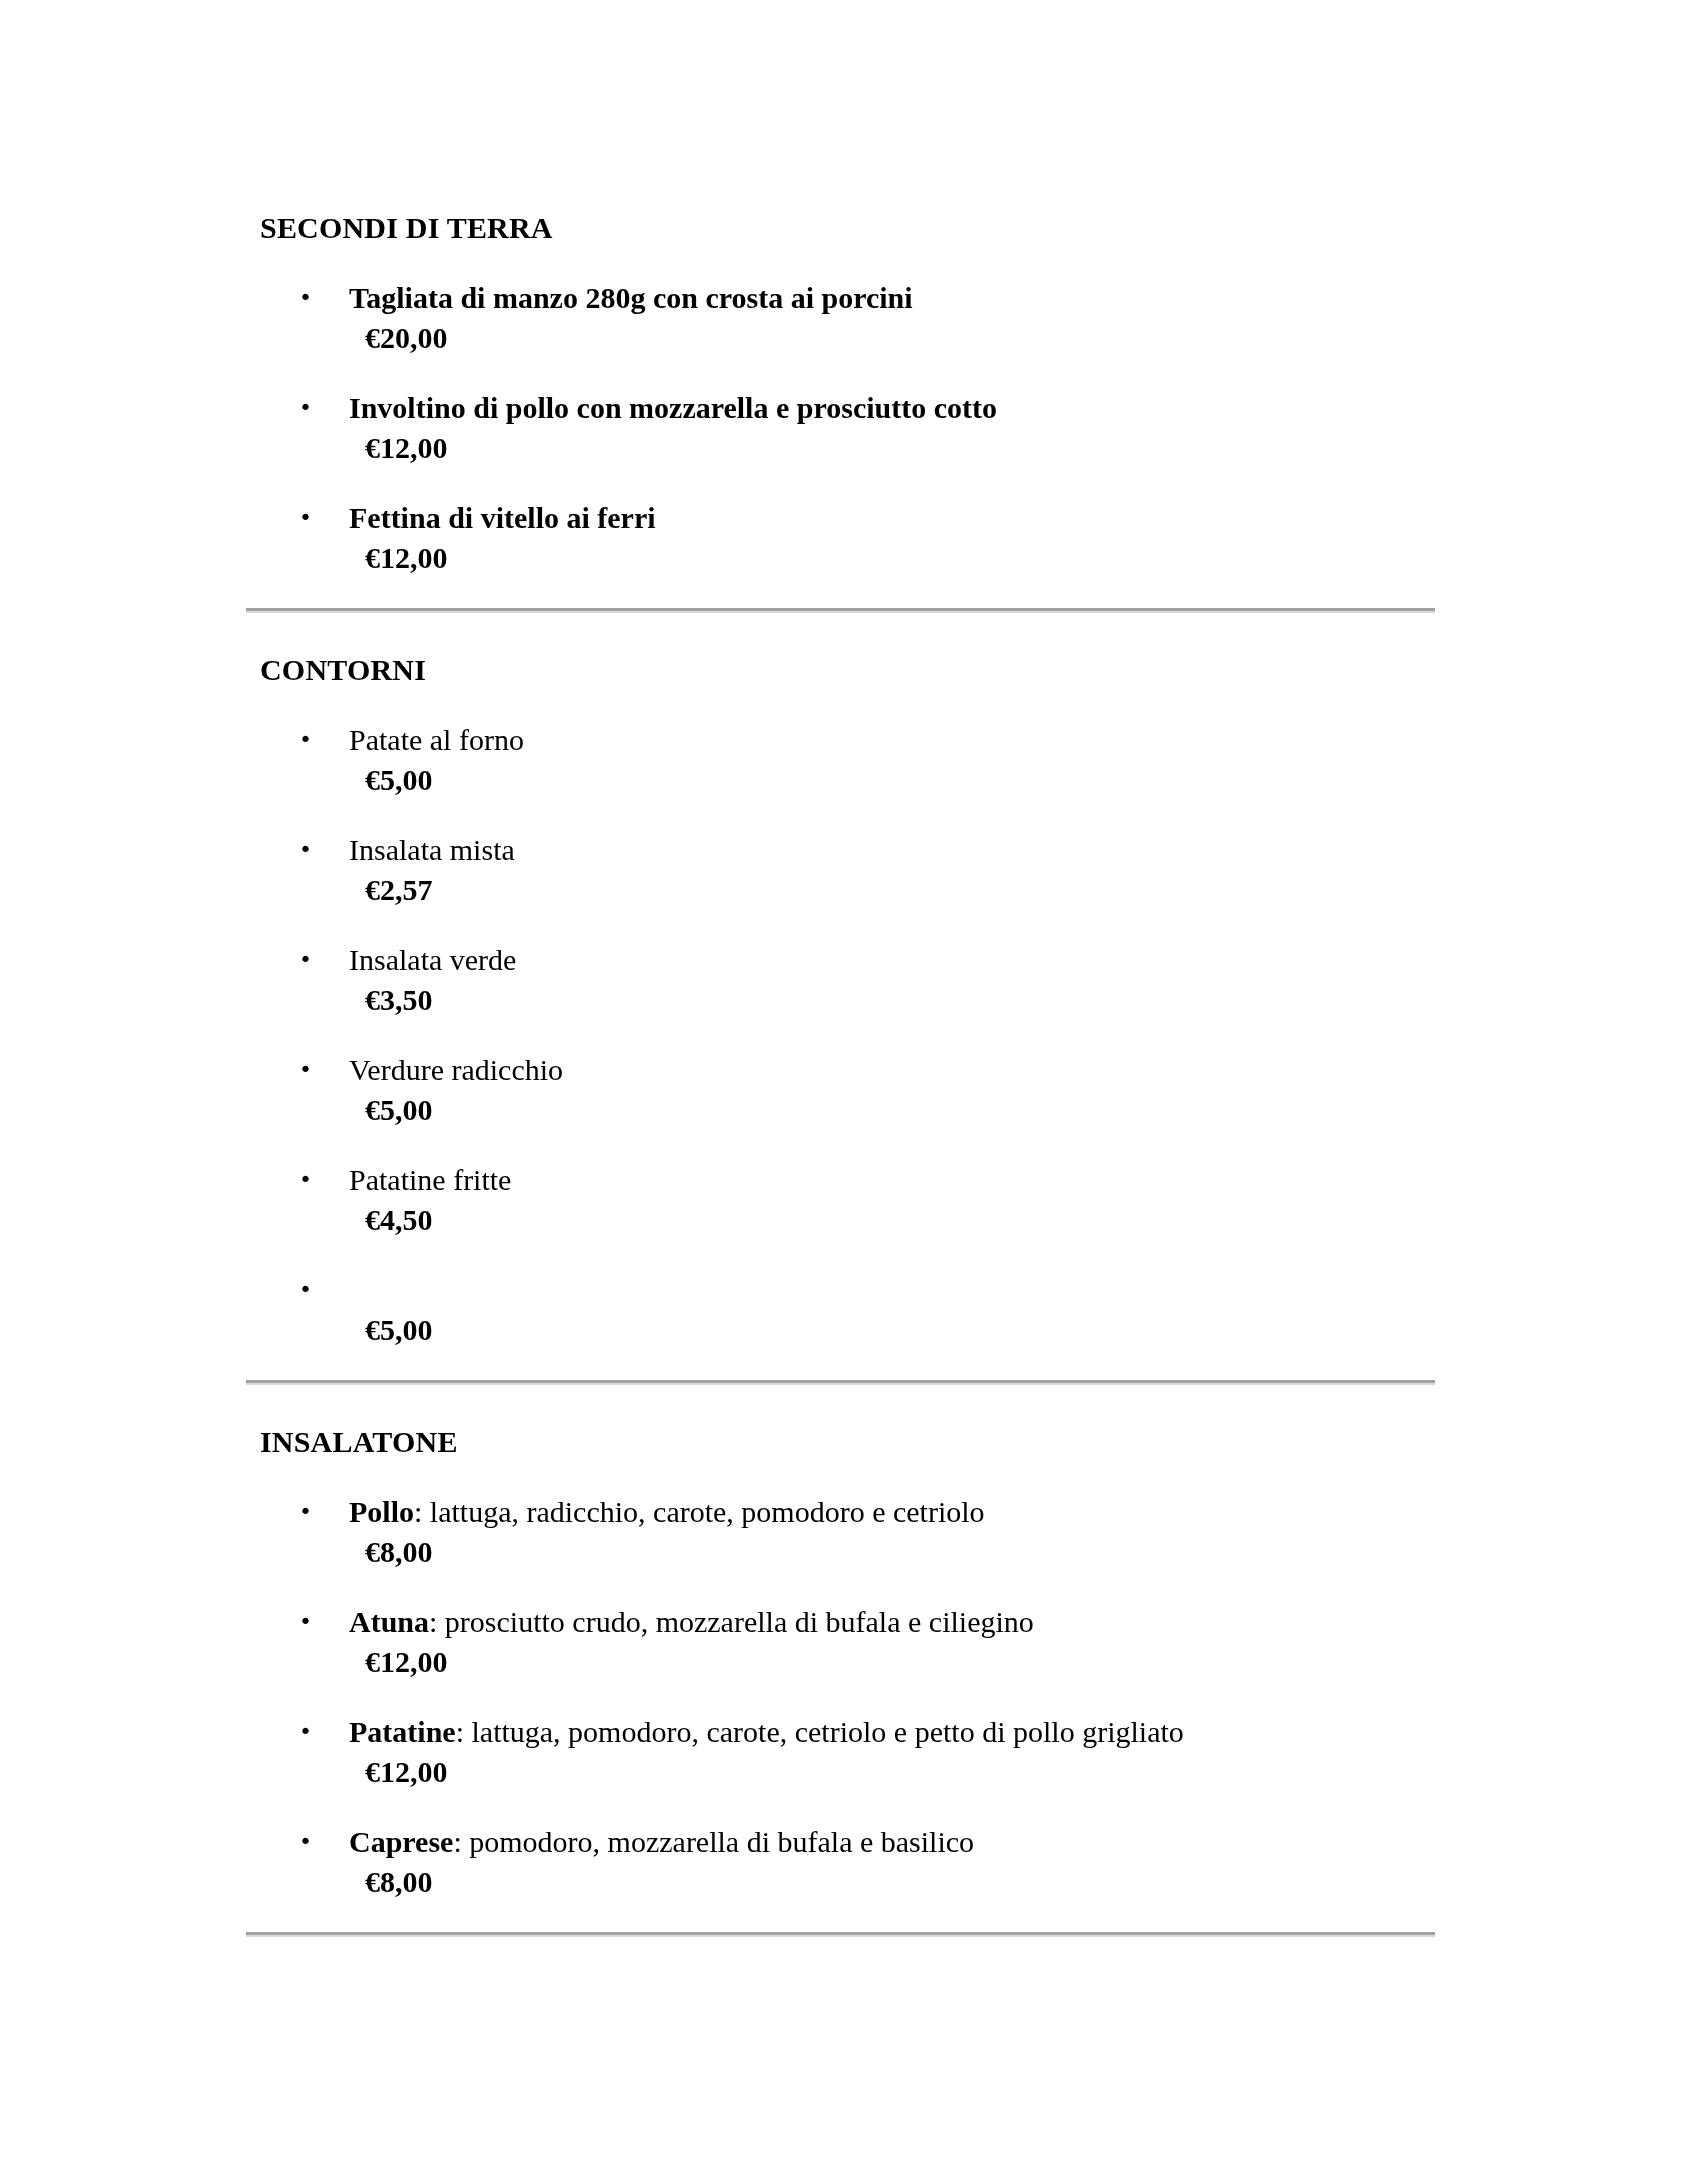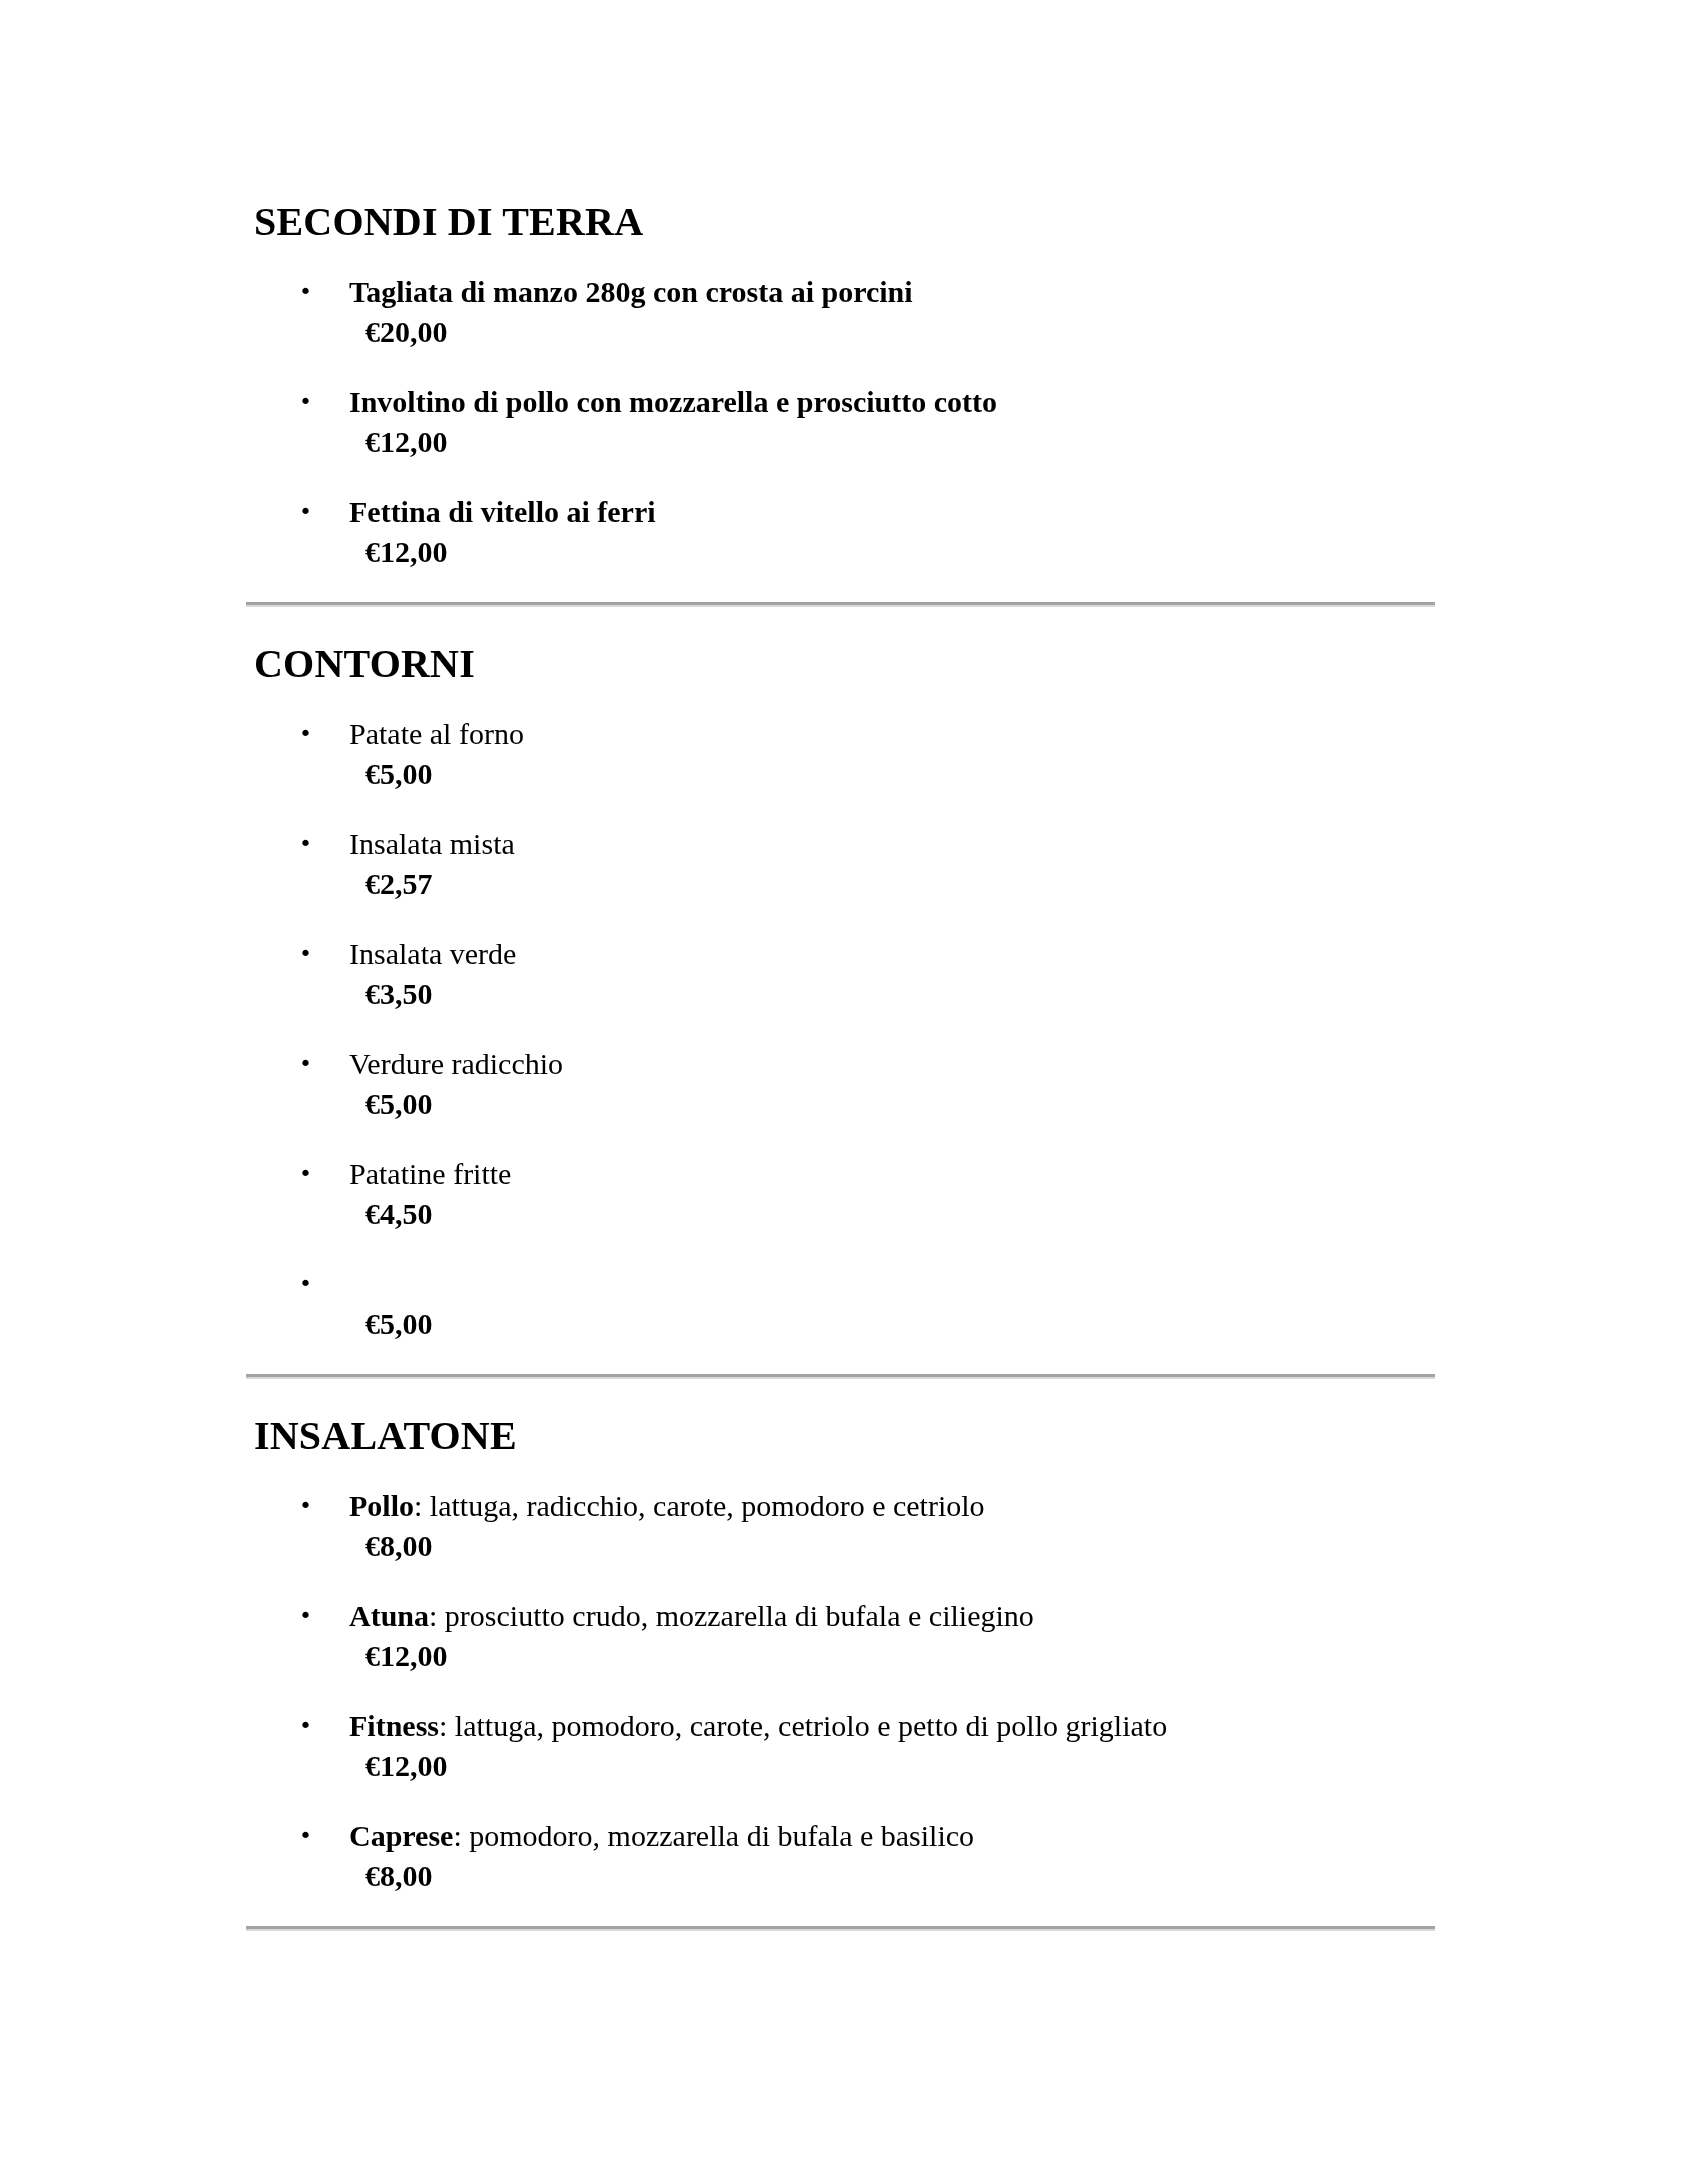--- a/index.html
+++ b/index.html
@@ -9,22 +9,22 @@
     height: 2178px;
     background: #ffffff;
     color: #000000;
     font-family: "Liberation Serif", "DejaVu Serif", serif;
     overflow: hidden;
   }
   .content {
     padding: 194px 248px 0 246px;
   }
   .section-title {
-    margin: 8px;
-    font-size: 40px;
+    margin: 14px;
+    font-size: 30px;
     line-height: 40px;
     font-weight: bold;
     letter-spacing: 0.2px;
   }
   .menu-list {
     list-style: none;
     margin: 30px 0 0 0;
     padding: 0;
   }
   .menu-item { margin-bottom: 30px; }
@@ -154,21 +154,21 @@
         <li class="menu-item">
           <div class="item-line">
             <span class="bullet">•</span>
             <span class="item-name"><span class="bold">Atuna</span><span>: prosciutto crudo, mozzarella di bufala e ciliegino</span></span>
           </div>
           <div class="item-price">€12,00</div>
         </li>
         <li class="menu-item">
           <div class="item-line">
             <span class="bullet">•</span>
-            <span class="item-name"><span class="bold">Fitness</span><span>: lattuga, pomodoro, carote, cetriolo e petto di pollo grigliato</span></span>
+            <span class="item-name"><span class="bold">Patatine</span><span>: lattuga, pomodoro, carote, cetriolo e petto di pollo grigliato</span></span>
           </div>
           <div class="item-price">€12,00</div>
         </li>
         <li class="menu-item">
           <div class="item-line">
             <span class="bullet">•</span>
             <span class="item-name"><span class="bold">Caprese</span><span>: pomodoro, mozzarella di bufala e basilico</span></span>
           </div>
           <div class="item-price">€8,00</div>
         </li>

